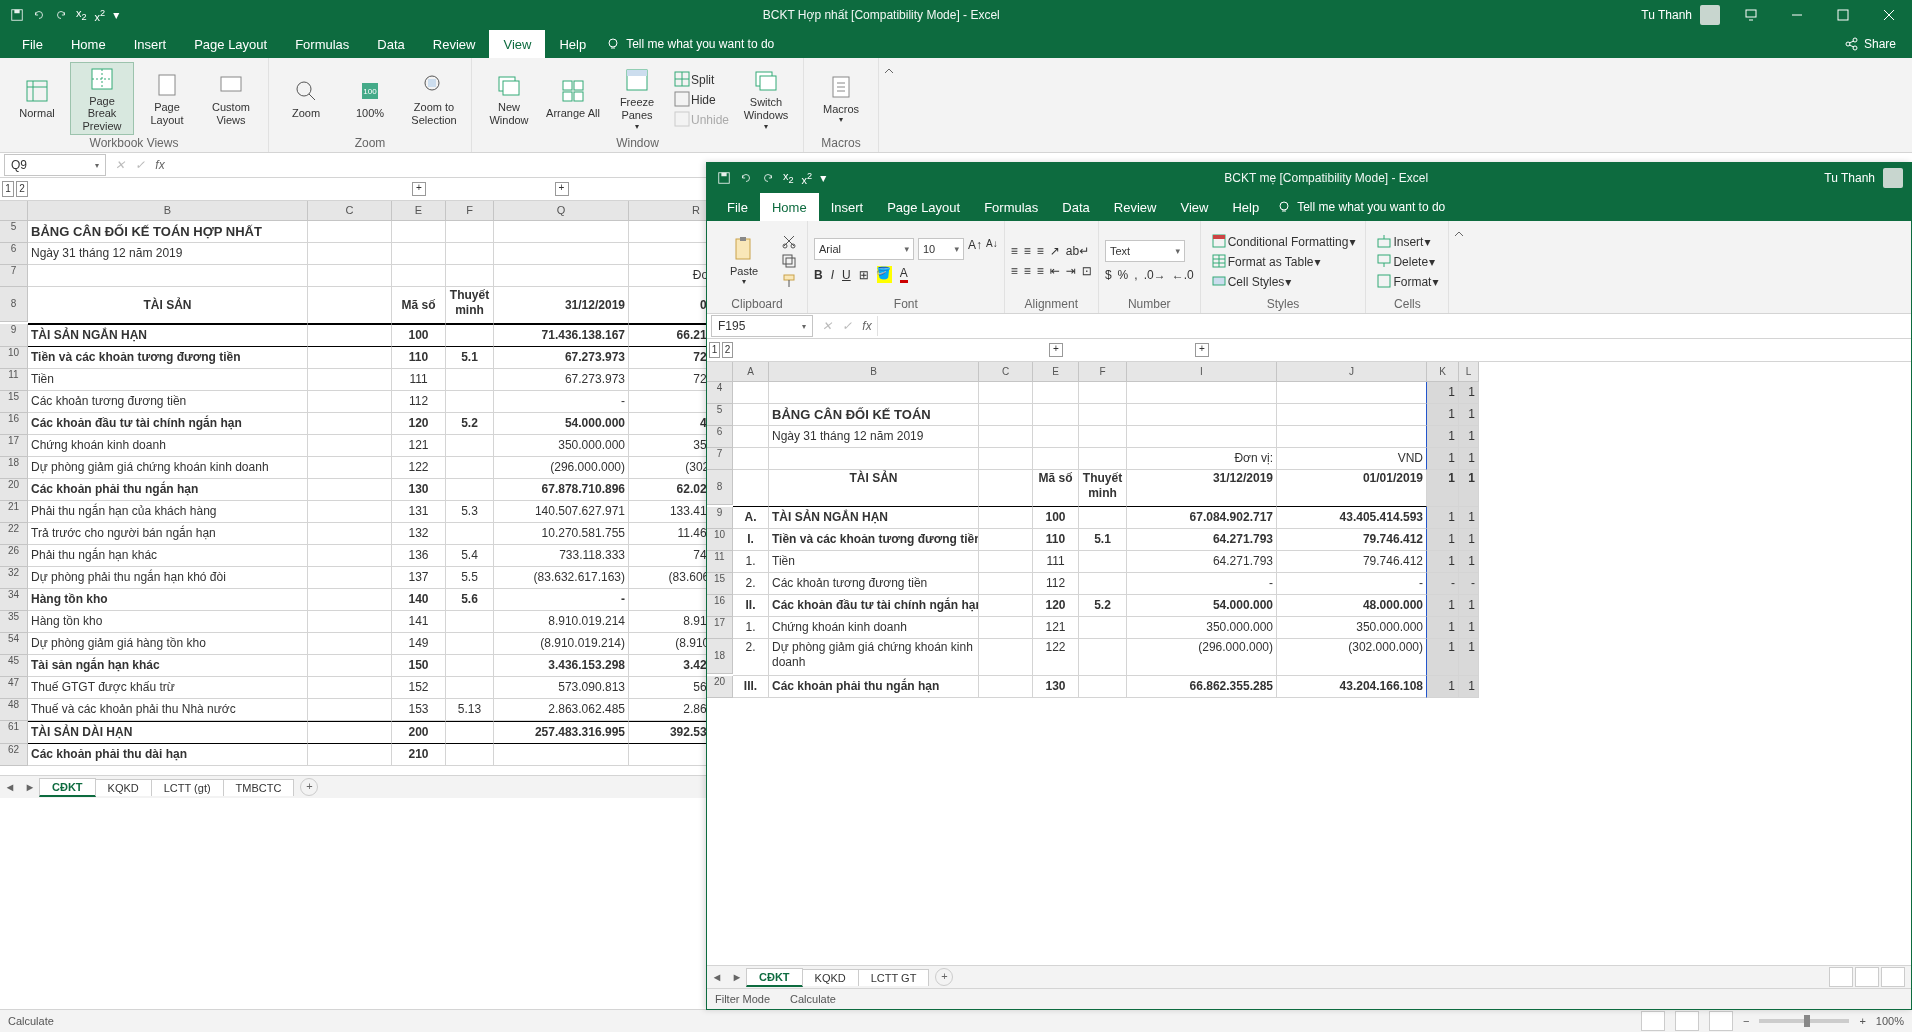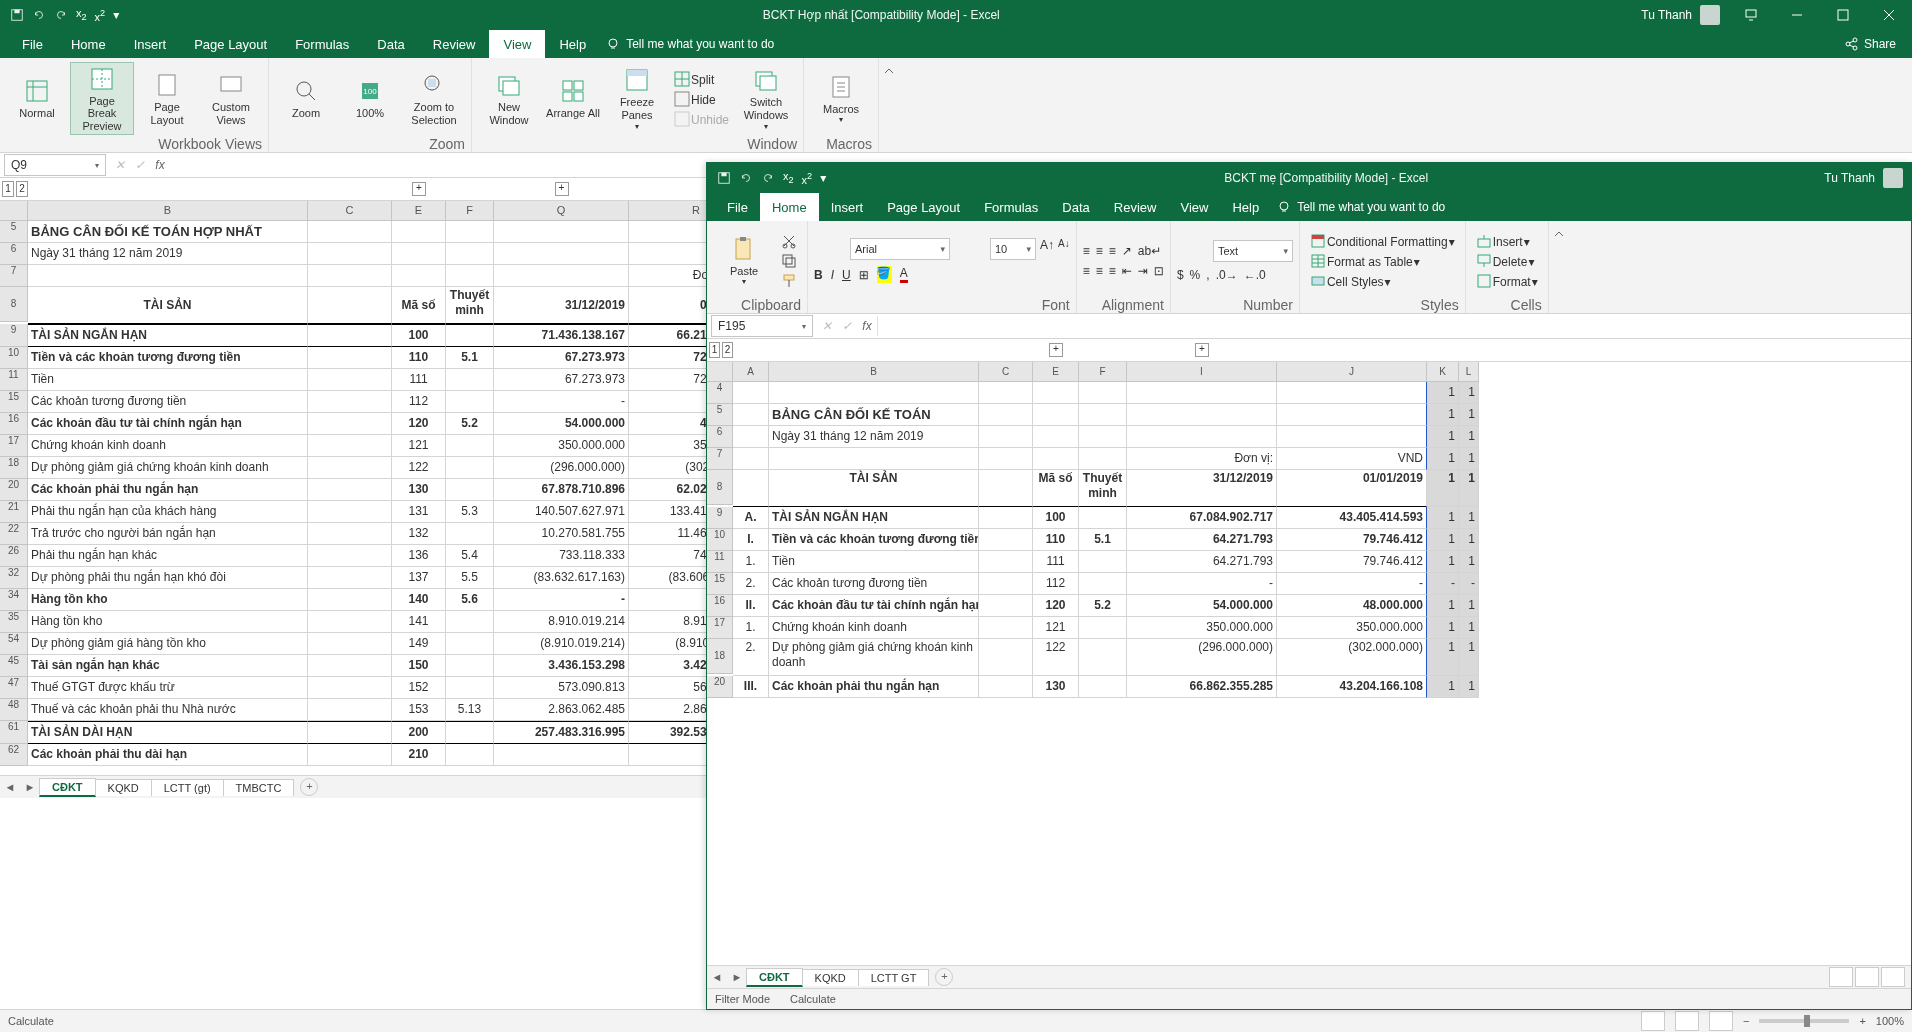--- a/index.html
+++ b/index.html
@@ -16,21 +16,21 @@
 
 .tabs{height:28px;background:#0d6b3f;display:flex;align-items:stretch;color:#fff;padding-left:8px;}
 .tabs .tab{padding:0 14px;display:flex;align-items:center;font-size:13px;cursor:pointer;}
 .tabs .tab.active{background:#fff;color:#0d6b3f;}
 .tabs .tell{display:flex;align-items:center;gap:6px;margin-left:6px;}
 .tabs .share{margin-left:auto;padding:0 16px;display:flex;align-items:center;gap:6px;}
 
 .ribbon{height:94px;background:#f3f3f3;border-bottom:1px solid #d4d4d4;display:flex;}
 .group{border-right:1px solid #e1e1e1;display:flex;flex-direction:column;padding:3px 6px 0;}
 .group .body{flex:1;display:flex;align-items:center;gap:2px;}
-.group .label{height:16px;font-size:14px;color:#666;text-align:right;}
+.group .label{height:16px;font-size:12px;color:#666;text-align:center;}
 .bigbtn{display:flex;flex-direction:column;align-items:center;justify-content:flex-start;padding:2px 4px;width:54px;font-size:11px;text-align:center;line-height:1.15;}
 .bigbtn .bigico{width:28px;height:28px;margin-bottom:2px;}
 .chkline{display:flex;align-items:center;gap:4px;font-size:12px;height:20px;}
 .chkline input{width:13px;height:13px;}
 .smallbtn{display:flex;align-items:flex-end;gap:1px;padding:2px 4px;font-size:12px;}
 .smallbtn .sico{width:16px;height:16px;}
 .collapse{width:20px;display:flex;align-items:flex-start;justify-content:center;padding-top:6px;}
 
 .fbar{height:24px;border-bottom:1px solid #d4d4d4;display:flex;align-items:center;font-size:12px;}
 .namebox{width:88px;border:1px solid #c5c5c5;height:20px;display:flex;align-items:center;padding:0 6px;background:#fff;margin:0 4px;justify-content:space-between;}
@@ -64,21 +64,21 @@
 .viewbtn{width:22px;height:18px;border:1px solid #ccc;background:#fff;}
 .slider{width:90px;height:4px;background:#ccc;position:relative;}
 .slider .thumb{position:absolute;top:-4px;left:50%;width:6px;height:12px;background:#888;}
 
 .window2{position:absolute;left:706px;top:162px;right:0;bottom:22px;border:1px solid #0d6b3f;background:#fff;display:flex;flex-direction:column;box-shadow:-2px 0 6px rgba(0,0,0,.15);}
 .window2 .titlebar{height:30px;}
 .window2 .tabs .tab{padding:0 12px;}
 .window2 .ribbon{height:92px;}
 .window2 .grid{grid-template-columns:26px 36px 210px 54px 46px 48px 150px 150px 32px 20px;}
 .window2 .hdr,.window2 .rh{font-size:10px;}
-.combo{border:1px solid #c5c5c5;height:20px;display:flex;align-items:center;padding:0 4px;background:#fff;font-size:11px;gap:4px;margin-left:36px;}
+.combo{border:1px solid #c5c5c5;height:20px;display:flex;align-items:center;padding:0 4px;background:#fff;font-size:11px;gap:4px;}
 .combo .dd{margin-left:auto;font-size:9px;color:#666;}
 svg{display:block;}
 </style>
 </head>
 <body>
 
 <div class="app">
 
   <div class="titlebar">
     <div class="qat">

